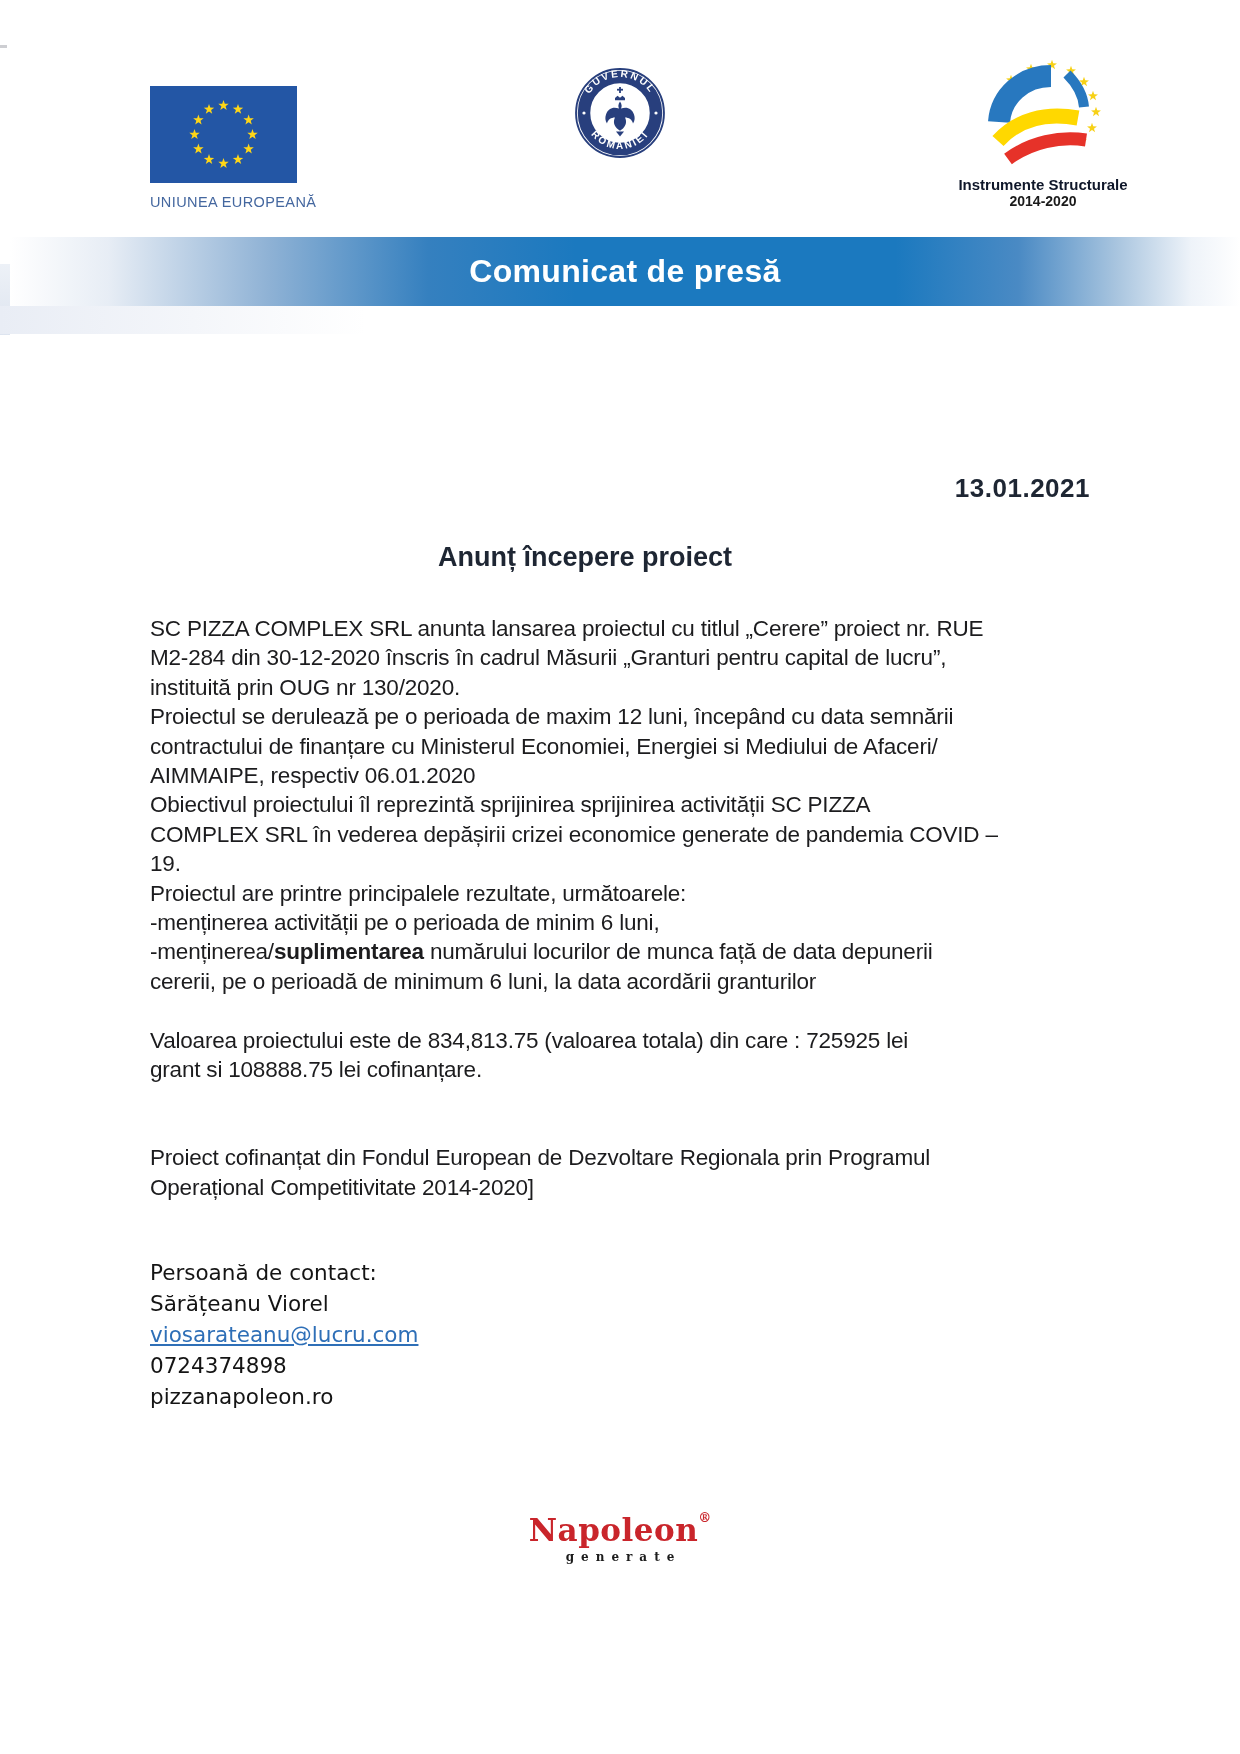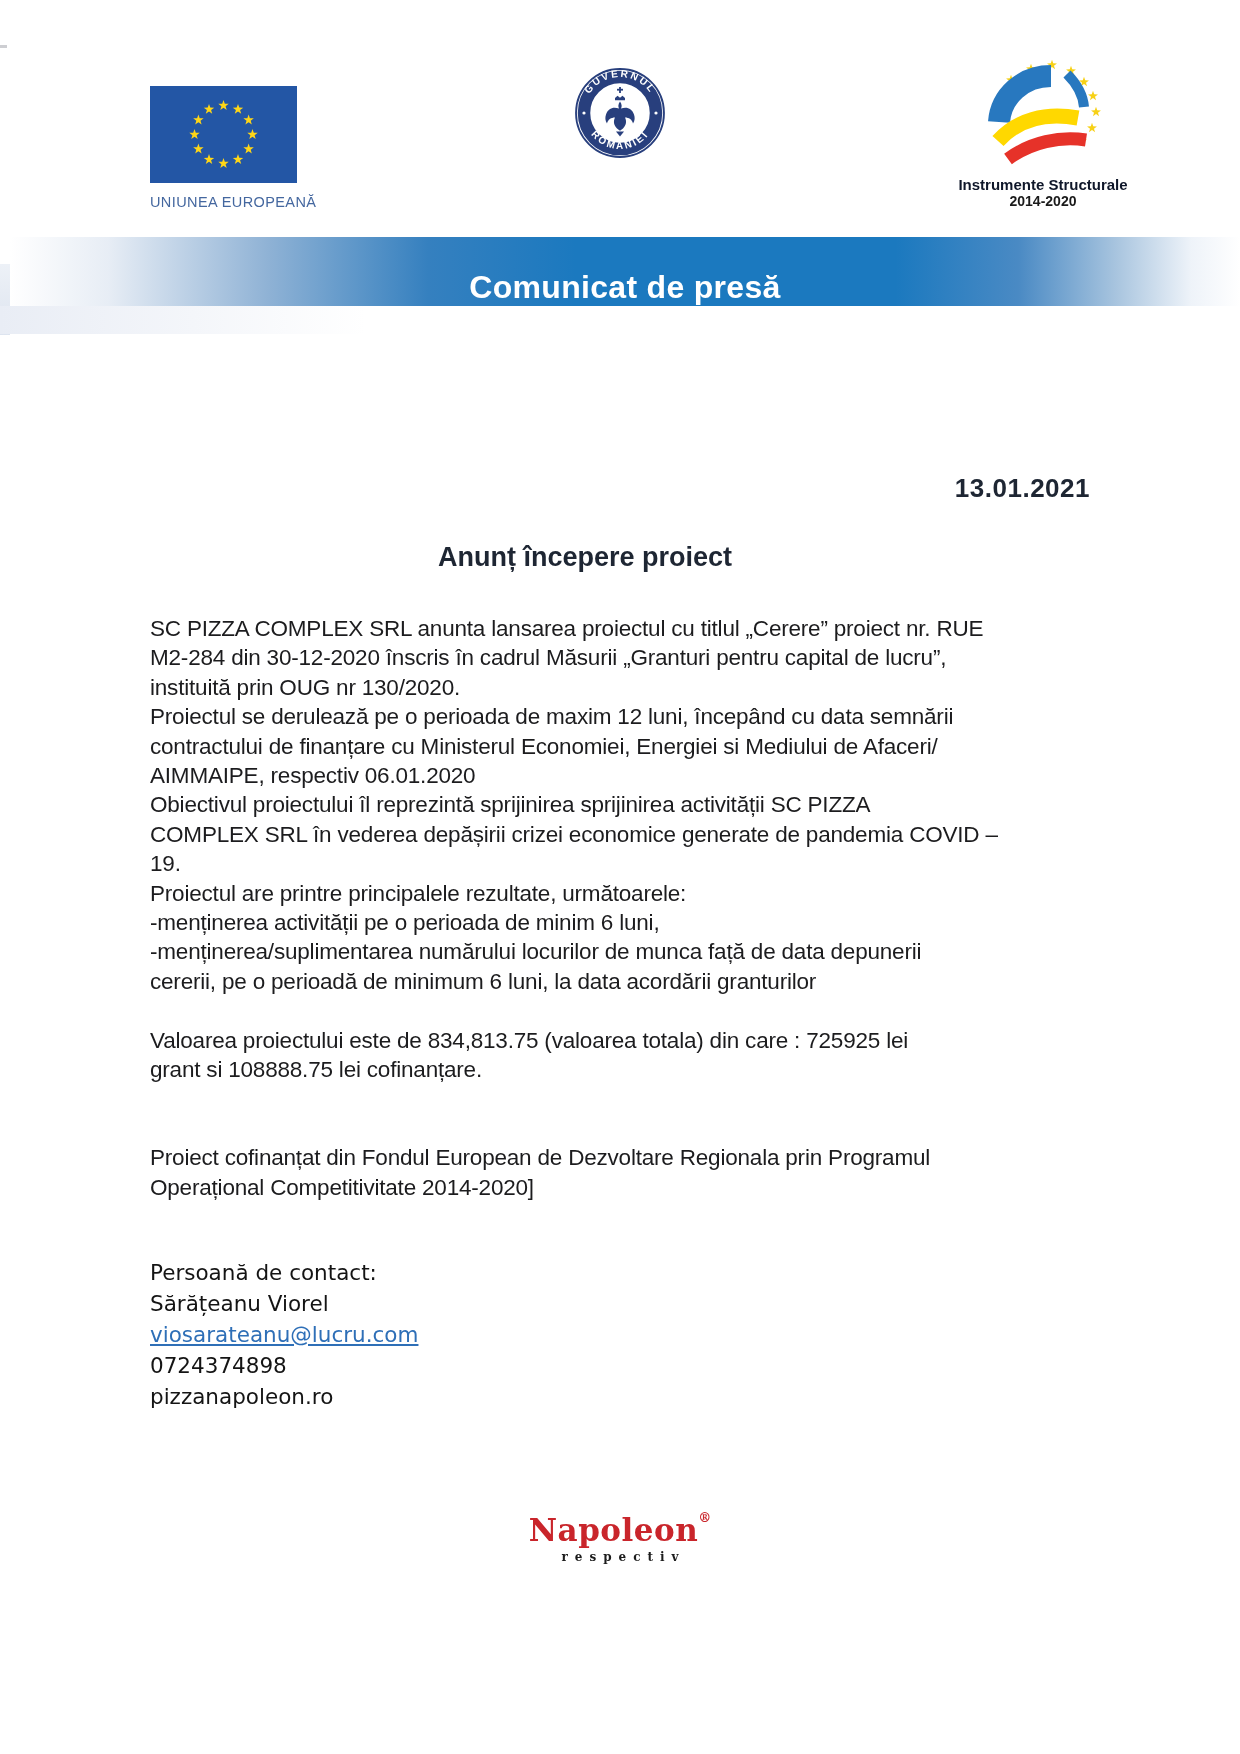--- a/index.html
+++ b/index.html
@@ -17,21 +17,21 @@
   .gov-seal{position:absolute;left:574px;top:67px;width:92px;height:92px;}
   .is-logo{position:absolute;left:958px;top:58px;width:170px;text-align:center;}
   .is-line1{font-size:15px;font-weight:700;color:#0f172a;white-space:nowrap;}
   .is-line2{font-size:14px;font-weight:700;color:#1a1a1a;}
 
   
   .banner{
     position:absolute;left:10px;top:237px;width:1230px;height:69px;
     background:linear-gradient(90deg,#ffffff 0%,#e7edf5 8%,#8fb2d5 21%,#3580bf 34%,
                #1b79bf 46%,#1b79bf 72%,#4a8ac4 82%,#a9c5df 90%,#eef3f9 96%,#ffffff 100%);
-    display:flex;align-items:flex-end;justify-content:center;
+    display:flex;align-items:center;justify-content:center;
   }
   .banner-title{font-size:32px;font-weight:700;color:#ffffff;letter-spacing:.3px;}
   .banner-sliver{position:absolute;left:0;top:264px;width:10px;height:71px;
     background:linear-gradient(180deg,#edf1f7,#dde4ef);}
   .banner-shadow{position:absolute;left:0;top:306px;width:430px;height:28px;
     background:linear-gradient(90deg,#e9edf5 0%,#f4f6fa 45%,#ffffff 85%);}
 
   
   .date{position:absolute;left:150px;top:473px;width:940px;text-align:right;
     font-size:26px;font-weight:700;color:#1e2633;letter-spacing:.5px;}
@@ -146,21 +146,21 @@
         <div class="line"><span>M2-284 din 30-12-2020 înscris în cadrul Măsurii „Granturi pentru capital de lucru”,</span></div>
         <div class="line"><span>instituită prin OUG nr 130/2020.</span></div>
         <div class="line"><span>Proiectul se derulează pe o perioada de maxim 12 luni, începând cu data semnării</span></div>
         <div class="line"><span>contractului de finanțare cu Ministerul Economiei, Energiei si Mediului de Afaceri/</span></div>
         <div class="line"><span>AIMMAIPE, respectiv 06.01.2020</span></div>
         <div class="line"><span>Obiectivul proiectului îl reprezintă sprijinirea sprijinirea activității SC PIZZA</span></div>
         <div class="line"><span>COMPLEX SRL în vederea depășirii crizei economice generate de pandemia COVID –</span></div>
         <div class="line"><span>19.</span></div>
         <div class="line"><span>Proiectul are printre principalele rezultate, următoarele:</span></div>
         <div class="line"><span>-menținerea activității pe o perioada de minim 6 luni,</span></div>
-        <div class="line"><span>-menținerea/</span><span style="font-weight: 400;">suplimentarea</span><span> numărului locurilor de munca față de data depunerii</span></div>
+        <div class="line"><span>-menținerea/</span><span style="font-weight: 700;">suplimentarea</span><span> numărului locurilor de munca față de data depunerii</span></div>
         <div class="line"><span>cererii, pe o perioadă de minimum 6 luni, la data acordării granturilor</span></div>
         <div class="line blank">&nbsp;</div>
         <div class="line"><span>Valoarea proiectului este de 834,813.75 (valoarea totala) din care : 725925 lei</span></div>
         <div class="line"><span>grant si 108888.75 lei cofinanțare.</span></div>
         <div class="line blank">&nbsp;</div>
         <div class="line blank">&nbsp;</div>
         <div class="line"><span>Proiect cofinanțat din Fondul European de Dezvoltare Regionala prin Programul</span></div>
         <div class="line"><span>Operațional Competitivitate 2014-2020]</span></div>
       </div>
 
@@ -170,16 +170,16 @@
       <div><a class="email-link">viosarateanu@lucru.com</a></div>
       <div>0724374898</div>
       <div>pizzanapoleon.ro</div>
     </div>
   </div>
 
   <div class="napoleon">
     <div>
       <span class="nap-name">Napoleon</span><span class="nap-reg">®</span>
     </div>
-    <div class="nap-tagline">respectiv</div>
+    <div class="nap-tagline">generate</div>
   </div>
 
 </div>
 
 </body></html>

